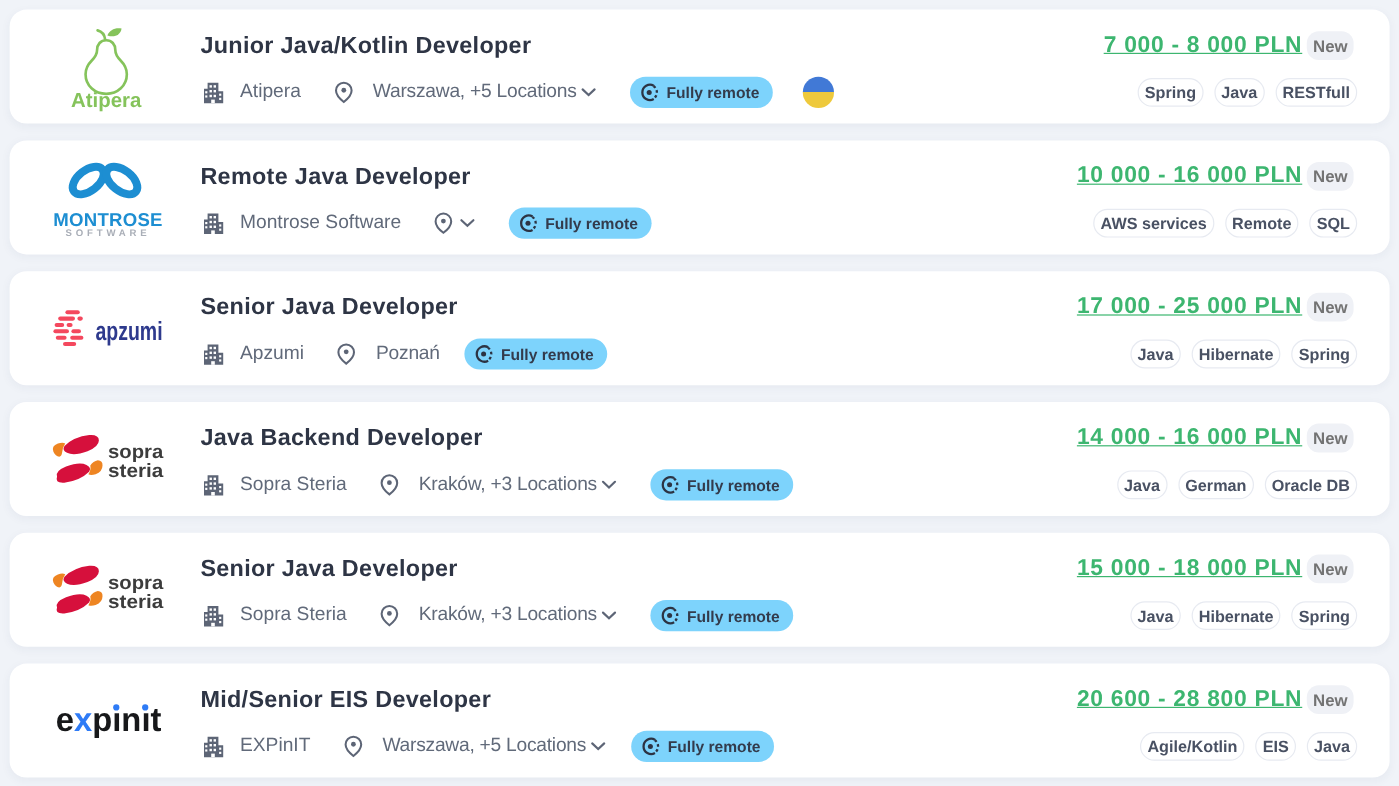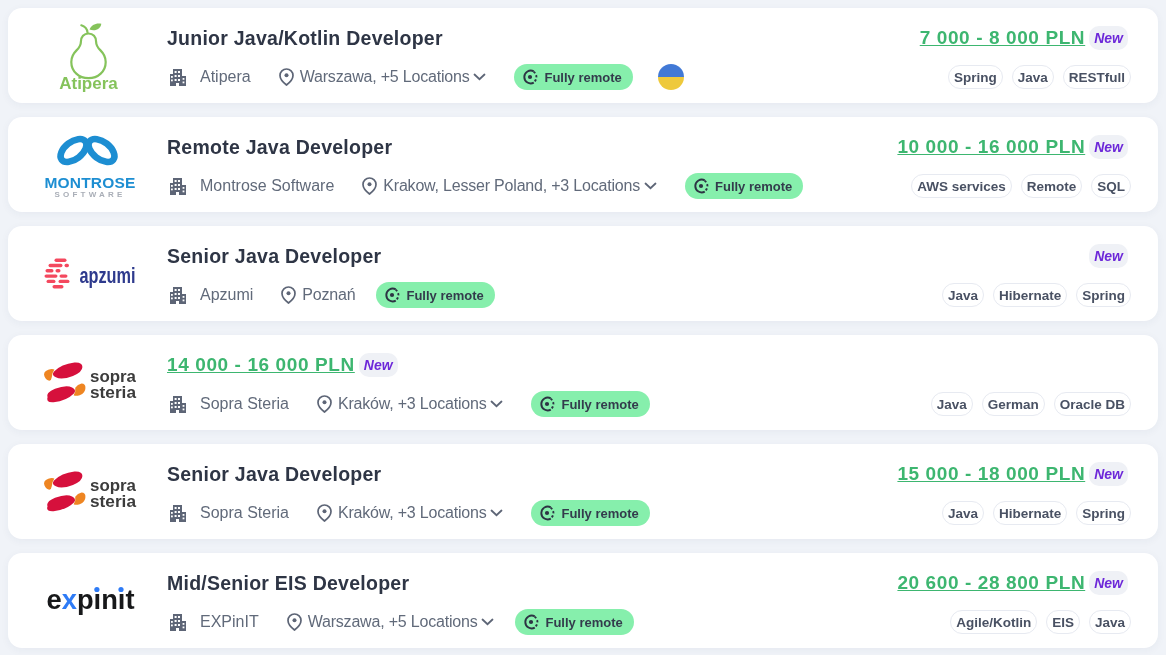--- a/index.html
+++ b/index.html
@@ -5,27 +5,27 @@
 html,body{margin:0;padding:0;}
 body{width:1166px;height:655px;background:#f0f3f8;font-family:"Liberation Sans",sans-serif;overflow:hidden;}
 .wrap{padding:8px;display:flex;flex-direction:column;gap:14px;}
 .card{position:relative;height:95px;background:#fff;border-radius:14px;box-shadow:0 2px 8px rgba(30,50,90,.05);}
 .logo{position:absolute;left:0;top:0;width:159px;height:95px;display:flex;align-items:center;justify-content:center;}
 .r1{position:absolute;top:16px;left:159px;right:30px;height:28px;display:flex;align-items:center;justify-content:space-between;}
 .r2{position:absolute;top:55px;left:161px;right:27px;height:28px;display:flex;align-items:center;justify-content:space-between;}
 .title{font-size:19.5px;font-weight:700;color:#2e3545;letter-spacing:.25px;}
 .sal{display:flex;align-items:center;}
 .salary{font-size:19px;font-weight:700;color:#3db670;letter-spacing:.6px;text-decoration:underline;}
-.new{margin-left:4px;background:#eff1f6;border-radius:10px;font-size:14px;font-weight:700;color:#6d28d9;padding:4px 5px;font-style:italic;}
+.new{margin-left:4px;background:#eff1f6;border-radius:10px;font-size:14px;font-weight:700;color:#737373;padding:4px 5px;}
 .meta{display:flex;align-items:center;color:#616a7a;font-size:16px;}
 .meta .co{margin-left:13px;}
 .meta .pin{margin-left:26px;}
-.meta .loc{margin-left:4px;letter-spacing:-.2px;}
+.meta .loc{margin-left:15px;letter-spacing:-.2px;}
 .meta .chev{margin-left:4px;}
-.pill{margin-left:28px;display:flex;align-items:center;background:#86efac;border-radius:13px;height:26px;padding:0 11px 0 8px;}
+.pill{margin-left:28px;display:flex;align-items:center;background:#7dd3fc;border-radius:13px;height:26px;padding:0 11px 0 8px;}
 .pill.m21{margin-left:21px;}
 .pill span{margin-left:6px;font-size:13px;font-weight:700;color:#333b4c;}
 .flag{margin-left:25px;width:26px;height:26px;border-radius:50%;background:linear-gradient(#4179d6 50%,#eec93c 50%);}
 .tags{display:flex;align-items:center;gap:9px;justify-content:flex-end;}
 .tag{border:1px solid #e7eaf1;background:#fff;border-radius:12px;height:24px;line-height:23px;padding:0 5px;font-size:13.5px;font-weight:700;color:#495163;box-sizing:border-box;}
 svg{display:block;overflow:visible;}
 </style>
 </head>
 <body>
 <div class="wrap">
@@ -129,21 +129,20 @@
               <rect x="2" y="9" width="1.8" height="1.8"></rect>
               <rect x="2" y="12.5" width="1.8" height="1.8"></rect>
               <rect x="7" y="16" width="3" height="3"></rect>
             </g>
           </svg>
       <span class="co">Montrose Software</span>
       <svg class="pin" width="19" height="20" viewBox="0 0 19 20">
             <path fill="none" stroke="#5d6576" stroke-width="1.7" d="M9.5 2 C5.9 2 3 4.9 3 8.5 c0 4.5 6.5 9.5 6.5 9.5 s6.5 -5 6.5 -9.5 C16 4.9 13.1 2 9.5 2 z"></path>
             <circle cx="9.5" cy="8.2" r="2" fill="#5d6576"></circle>
           </svg>
-      <span class="loc">Krakow, Lesser Poland, +3 Locations</span>
       <svg class="chev" width="13" height="8" viewBox="0 0 13 8">
             <path fill="none" stroke="#5d6576" stroke-width="1.8" stroke-linecap="round" d="M1.5 1.5 L6.5 6.2 L11.5 1.5"></path>
           </svg>
       <div class="pill">
         <svg width="16" height="16" viewBox="0 0 16 16">
               <g stroke="#2c3343" fill="none" stroke-width="1.9">
                 <path d="M11.8 2.4 A6.4 6.4 0 1 0 11.8 13.6"></path>
                 <path d="M11.6 2.7 A6.4 6.4 0 0 1 11.6 13.3" stroke-dasharray="2.2 2.1"></path>
               </g>
               <circle cx="8" cy="8" r="2.1" fill="#2c3343"></circle>
@@ -173,20 +172,21 @@
         <rect x="7.5" y="22.7" width="9" height="3.4" rx="1.7"></rect>
         <rect x="19.5" y="22.7" width="11" height="3.4" rx="1.7"></rect>
         <rect x="13.5" y="28" width="11" height="3.4" rx="1.7"></rect>
       </g>
       <text x="40.5" y="26" font-family="Liberation Sans" font-size="22" font-weight="700" fill="#2e3a8d" textLength="56" lengthAdjust="spacingAndGlyphs">apzumi</text>
     </svg>
   </div>
   <div class="r1">
     <div class="title">Senior Java Developer</div>
     <div class="sal">
+          <span class="salary">17 000 - 25 000 PLN</span>
           <span class="new">New</span>
         </div>
   </div>
   <div class="r2">
     <div class="meta">
       <svg class="bld" width="18" height="20" viewBox="0 0 18 20">
             <path fill="#5d6576" d="M4 2h9v17H4z M1 7h4v12H1z M12 9h5v10h-5z"></path>
             <g fill="#fff">
               <rect x="5.6" y="4" width="2" height="2"></rect>
               <rect x="9" y="4" width="2" height="2"></rect>
@@ -233,20 +233,21 @@
       <path d="M14 8 Q23 2 36 3 Q44 4 43 9 Q42 14 32 16 Q20 18 15 14 Q11 11 14 8 z" fill="#d6103c"></path>
       <path d="M4 11 Q3 6 9 5 Q13 4.5 15 6 Q12 9 11 13 Q10 16 8 16 Q5 15 4 11 z" fill="#ee8522"></path>
       <path d="M3 32 Q2 27 12 25 Q24 23 29 27 Q33 30 30 33 Q21 39 8 38 Q0 37 3 32 z" fill="#d6103c"></path>
       <path d="M32 28 Q35 25 39 25 Q43 26 42 30 Q41 35 35 36 Q31 36.5 29 35 Q32 32 32 28 z" fill="#ee8522"></path>
       </g>
       <text x="48" y="19.5" font-family="Liberation Sans" font-size="16" font-weight="700" fill="#3c3c3c" textLength="46" lengthAdjust="spacingAndGlyphs">sopra</text>
       <text x="48" y="35.5" font-family="Liberation Sans" font-size="16" font-weight="700" fill="#3c3c3c" textLength="46" lengthAdjust="spacingAndGlyphs">steria</text>
     </svg>
   </div>
   <div class="r1">
+    <div class="title">Java Backend Developer</div>
     <div class="sal">
           <span class="salary">14 000 - 16 000 PLN</span>
           <span class="new">New</span>
         </div>
   </div>
   <div class="r2">
     <div class="meta">
       <svg class="bld" width="18" height="20" viewBox="0 0 18 20">
             <path fill="#5d6576" d="M4 2h9v17H4z M1 7h4v12H1z M12 9h5v10h-5z"></path>
             <g fill="#fff">

